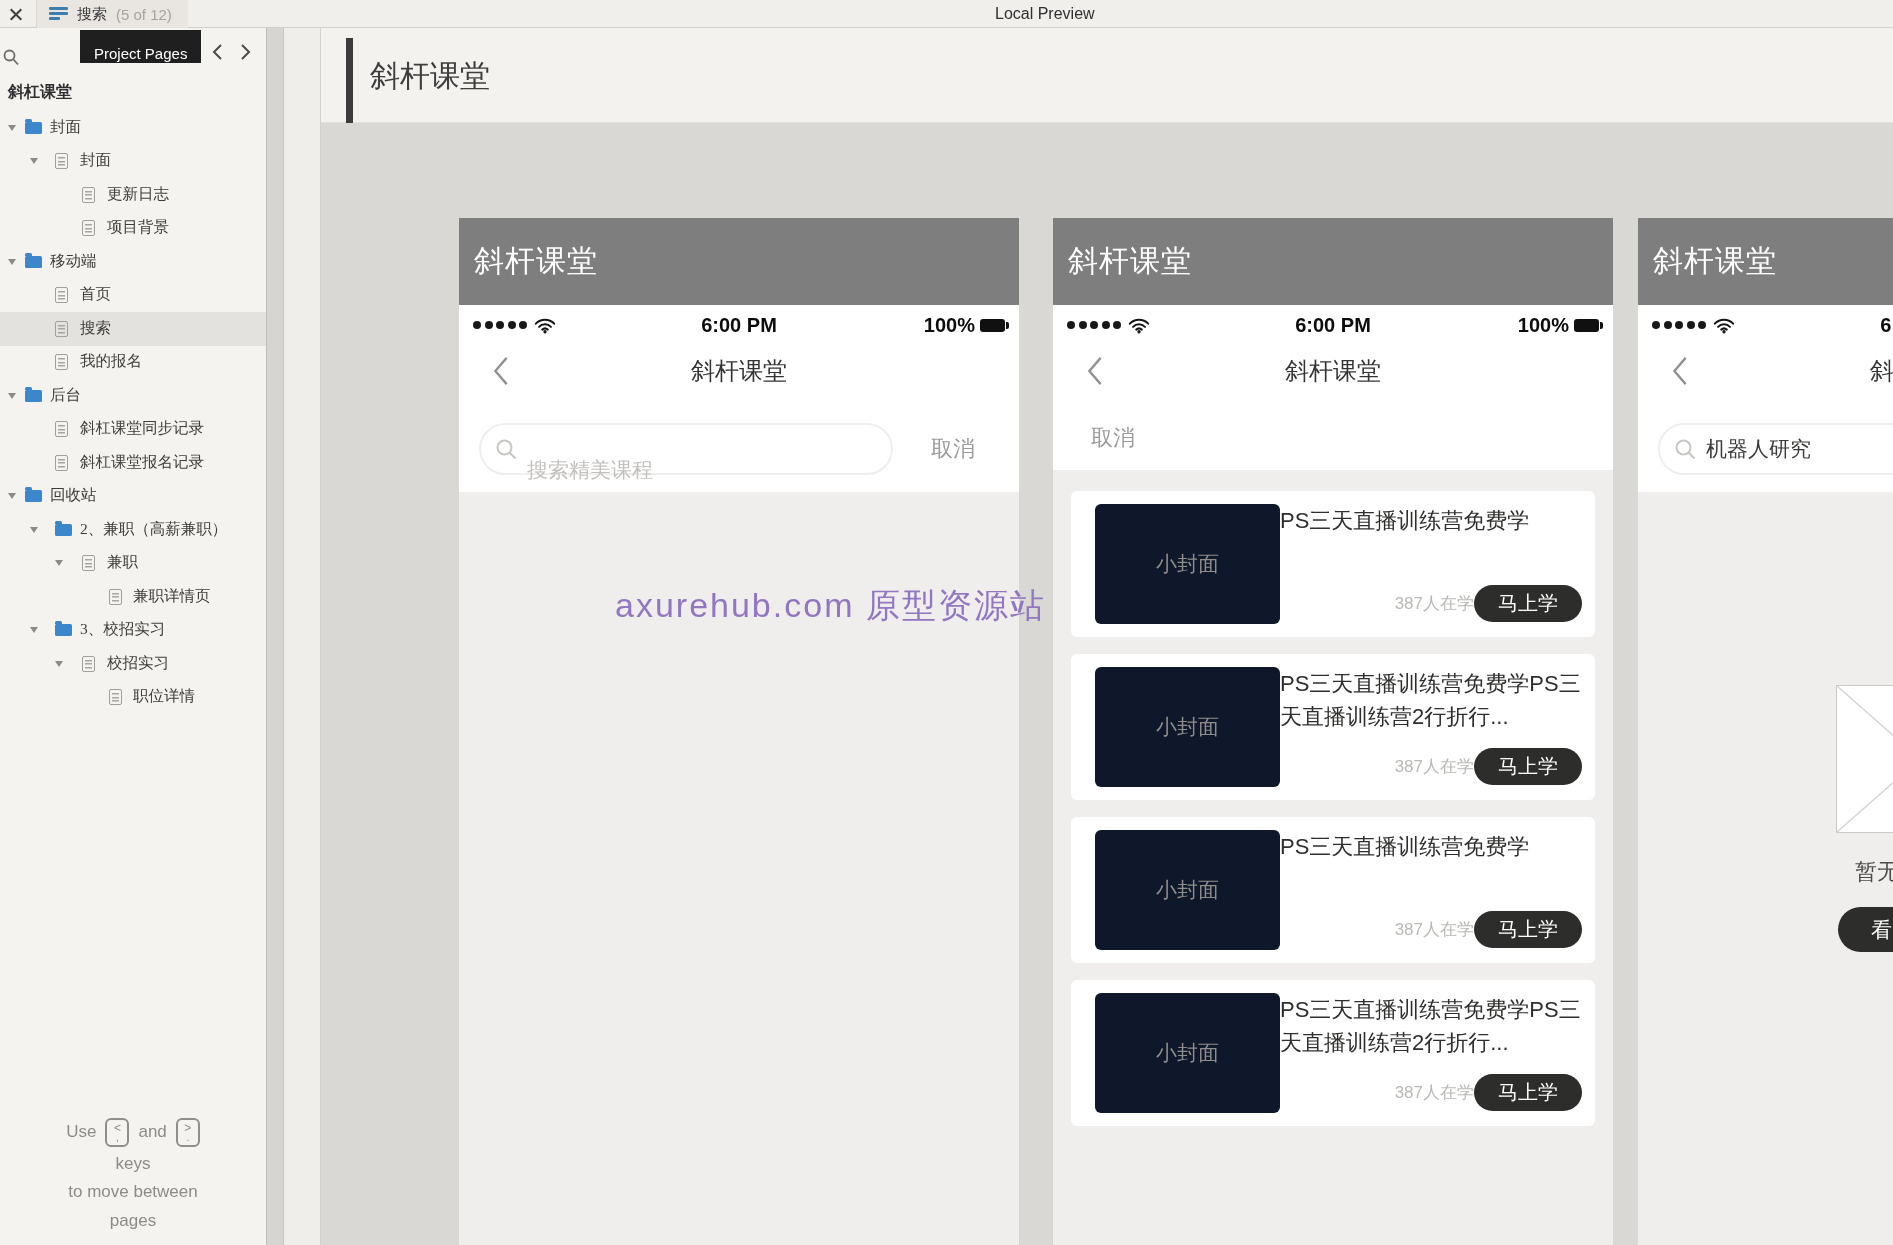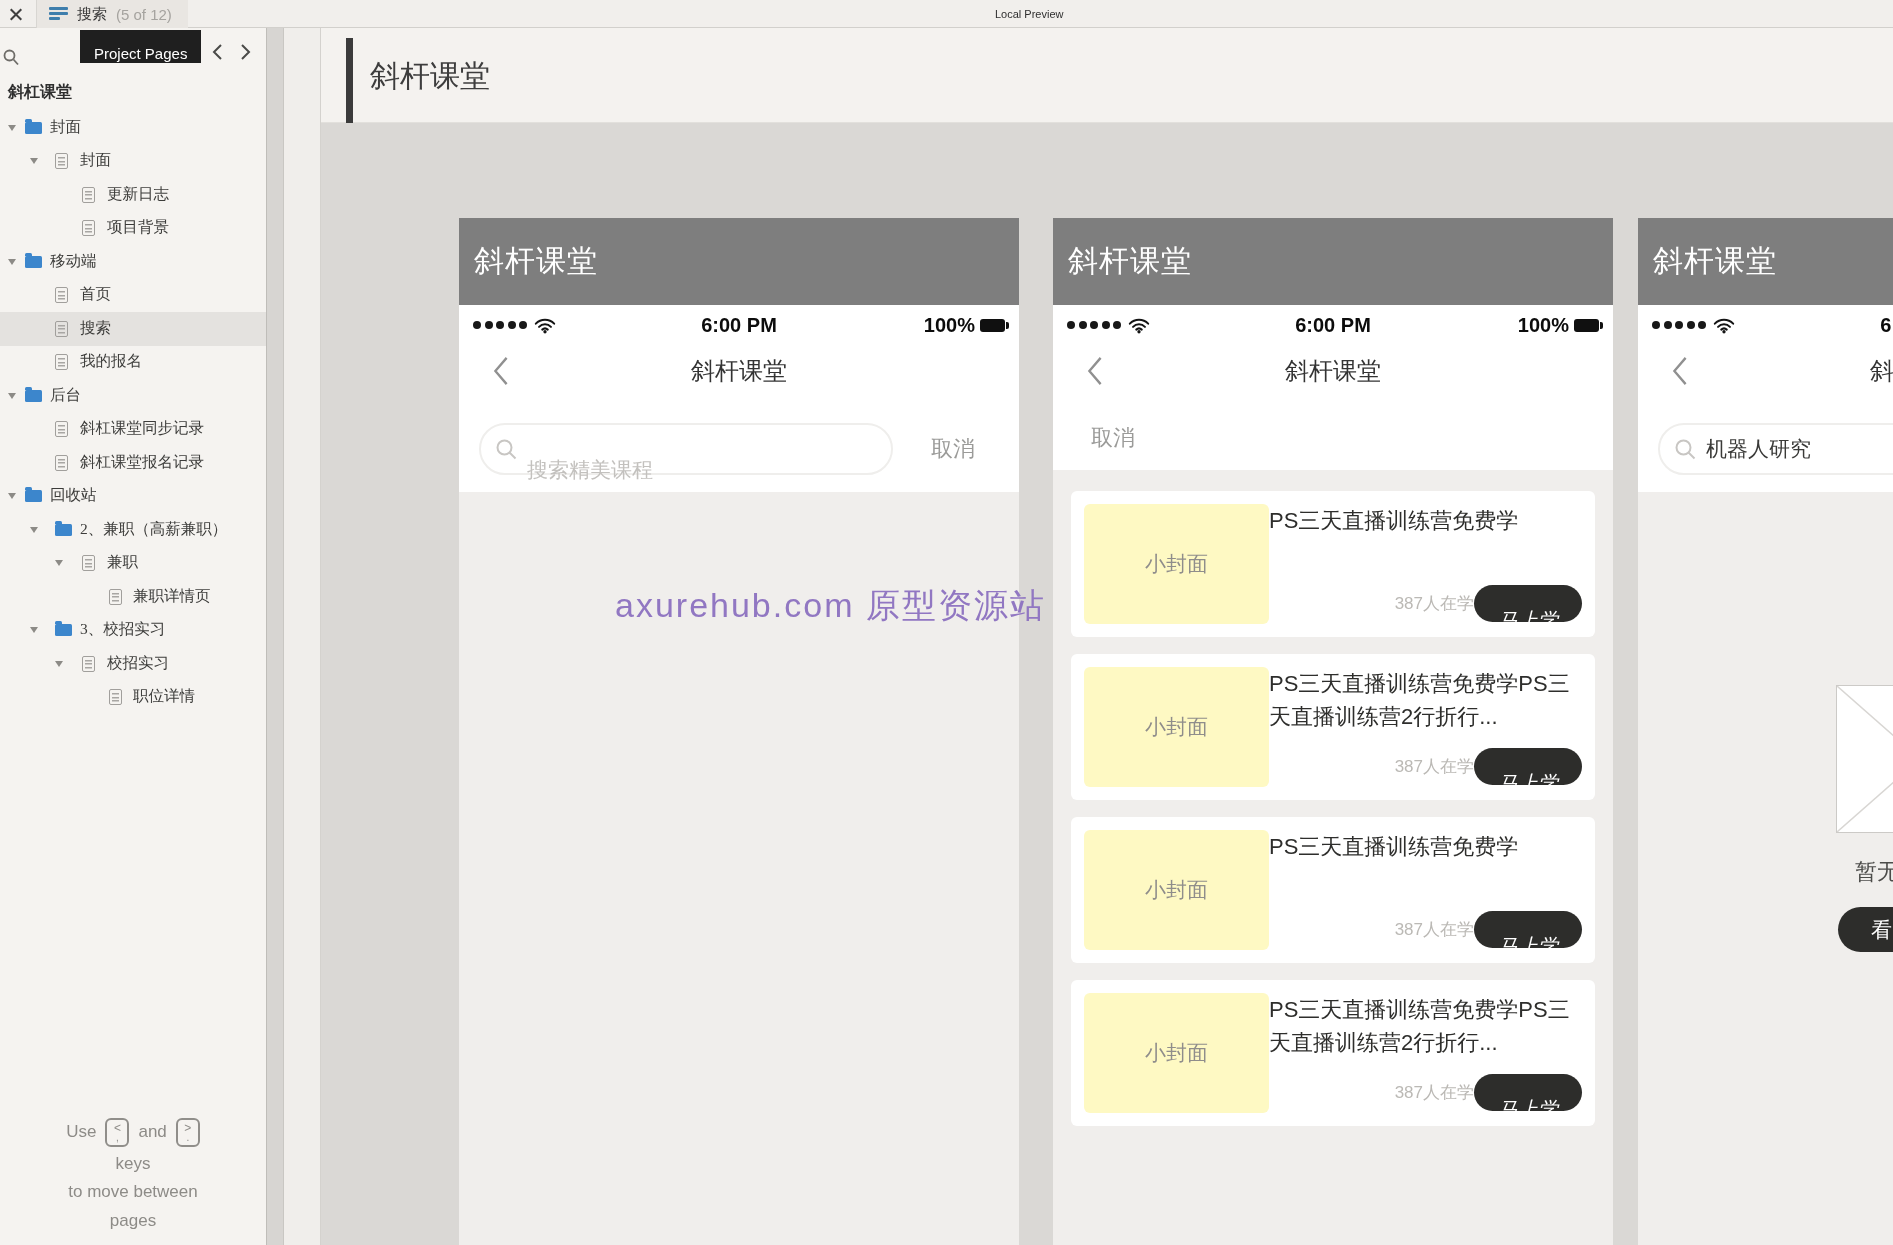--- a/index.html
+++ b/index.html
@@ -11,21 +11,21 @@
   .close-x { position:absolute; left:8px; top:7px; width:15px; height:15px; cursor:pointer; }
   .close-x::before,.close-x::after { content:''; position:absolute; left:7px; top:0; width:2px; height:15px; background:#3f3f3f; }
   .close-x::before { transform:rotate(45deg); } .close-x::after { transform:rotate(-45deg); }
   .tb-divider { position:absolute; left:36px; top:0; width:1px; height:28px; background:#d8d6d2; }
   .tb-tab { position:absolute; left:37px; top:0; height:28px; background:#e9e6e2; display:flex; align-items:center; padding:0 16px 0 12px; gap:9px; }
   .hamburger { width:19px; height:14px; position:relative; }
   .hamburger i { position:absolute; left:0; height:3px; background:#3e7eac; border-radius:1px; display:block; }
   .hamburger i:nth-child(1){ top:0; width:19px; } .hamburger i:nth-child(2){ top:5px; width:19px; } .hamburger i:nth-child(3){ top:10px; width:11px; }
   .tb-title { font-size:15px; color:#3b3b3b; }
   .tb-count { font-size:15px; color:#a5a39f; }
-  .local-preview { position:absolute; left:995px; top:0; line-height:28px; font-size:11px; color:#2f2f2f; }
+  .local-preview { position:absolute; left:995px; top:0; line-height:28px; font-size:16px; color:#2f2f2f; }
 
   
   #tooltip { position:absolute; left:80px; top:30px; height:33px; line-height:33px; padding:7px 14px; background:#1f1f1f; color:#fff; font-size:15px; z-index:60; }
 
   
   #sidebar { position:absolute; left:0; top:28px; width:266px; bottom:0; background:#f5f3f0; z-index:30; }
   .sb-search { position:absolute; left:3px; top:21px; }
   .sb-arrow { position:absolute; top:15px; cursor:pointer; }
   .sb-arrow.prev { left:212px; } .sb-arrow.next { left:240px; }
   .sb-title { position:absolute; left:8px; top:54px; font-size:16px; font-weight:bold; color:#2f2f2f; }
@@ -76,26 +76,26 @@
   .pill-mag { flex:none; margin-right:10px; display:flex; }
   .pill-placeholder { font-size:21px; color:#c3c1be; white-space:nowrap;margin-top:41px; }
   .pill-value { font-size:21px; color:#3a3a38; white-space:nowrap; }
   .cursor-bar { display:inline-block; width:2px; height:26px; background:#2f2f2f; margin-left:2px; vertical-align:-6px; }
   .cancel-btn { flex:none; padding:0 44px 0 38px; font-size:22px; color:#9b9b99; cursor:pointer; }
   .p-body { flex:1; background:#f0eeec; position:relative; }
 
   
   .results { padding:21px 18px 0; display:flex; flex-direction:column; gap:17px; }
   .card { background:#fff; border-radius:6px; padding:13px; display:flex; }
-  .thumb { width:185px; height:120px; background:#fef9c3; border-radius:6px; flex:none; display:flex; align-items:center; justify-content:center; font-size:21px; color:#8f8d8b; }
+  .thumb { width:185px; height:120px; background:#0f172a; border-radius:6px; flex:none; display:flex; align-items:center; justify-content:center; font-size:21px; color:#8f8d8b;margin-left:11px; }
   .card-right { flex:1; margin-left:0; position:relative; min-height:120px; }
   .card-title { font-size:22px; color:#2e2e2c; line-height:33px; }
   .card-bottom { position:absolute; left:0; right:0; bottom:2px; display:flex; align-items:center; justify-content:flex-end; }
   .students { font-size:17px; color:#bbb9b5; }
-  .cta-btn { background:#2d2d2b; color:#fff; font-size:20px; height:37px; line-height:37px; padding:17px 24px; border-radius:19px; cursor:pointer;font-style:italic; }
+  .cta-btn { background:#2d2d2b; color:#fff; font-size:20px; height:37px; line-height:37px; padding:0 24px; border-radius:19px; cursor:pointer; }
 
   
   .empty { position:absolute; left:198px; top:193px; width:200px; }
   .empty-img { width:168px; height:148px; background:#fff; border:1px solid #cccac7; }
   .empty-msg { margin-top:24px; padding-left:19px; font-size:22px; color:#4c4c4a; white-space:nowrap; }
   .empty-cta { margin-top:20px; margin-left:2px; width:190px; height:45px; line-height:45px; border-radius:23px; background:#2d2d2b; color:#fff; font-size:21px; padding-left:33px; cursor:pointer; }
 
   .watermark { position:absolute; left:294px; top:460px; font-size:34px; letter-spacing:2px; color:#9177c2; z-index:20; white-space:nowrap; }
 </style>
 </head>

